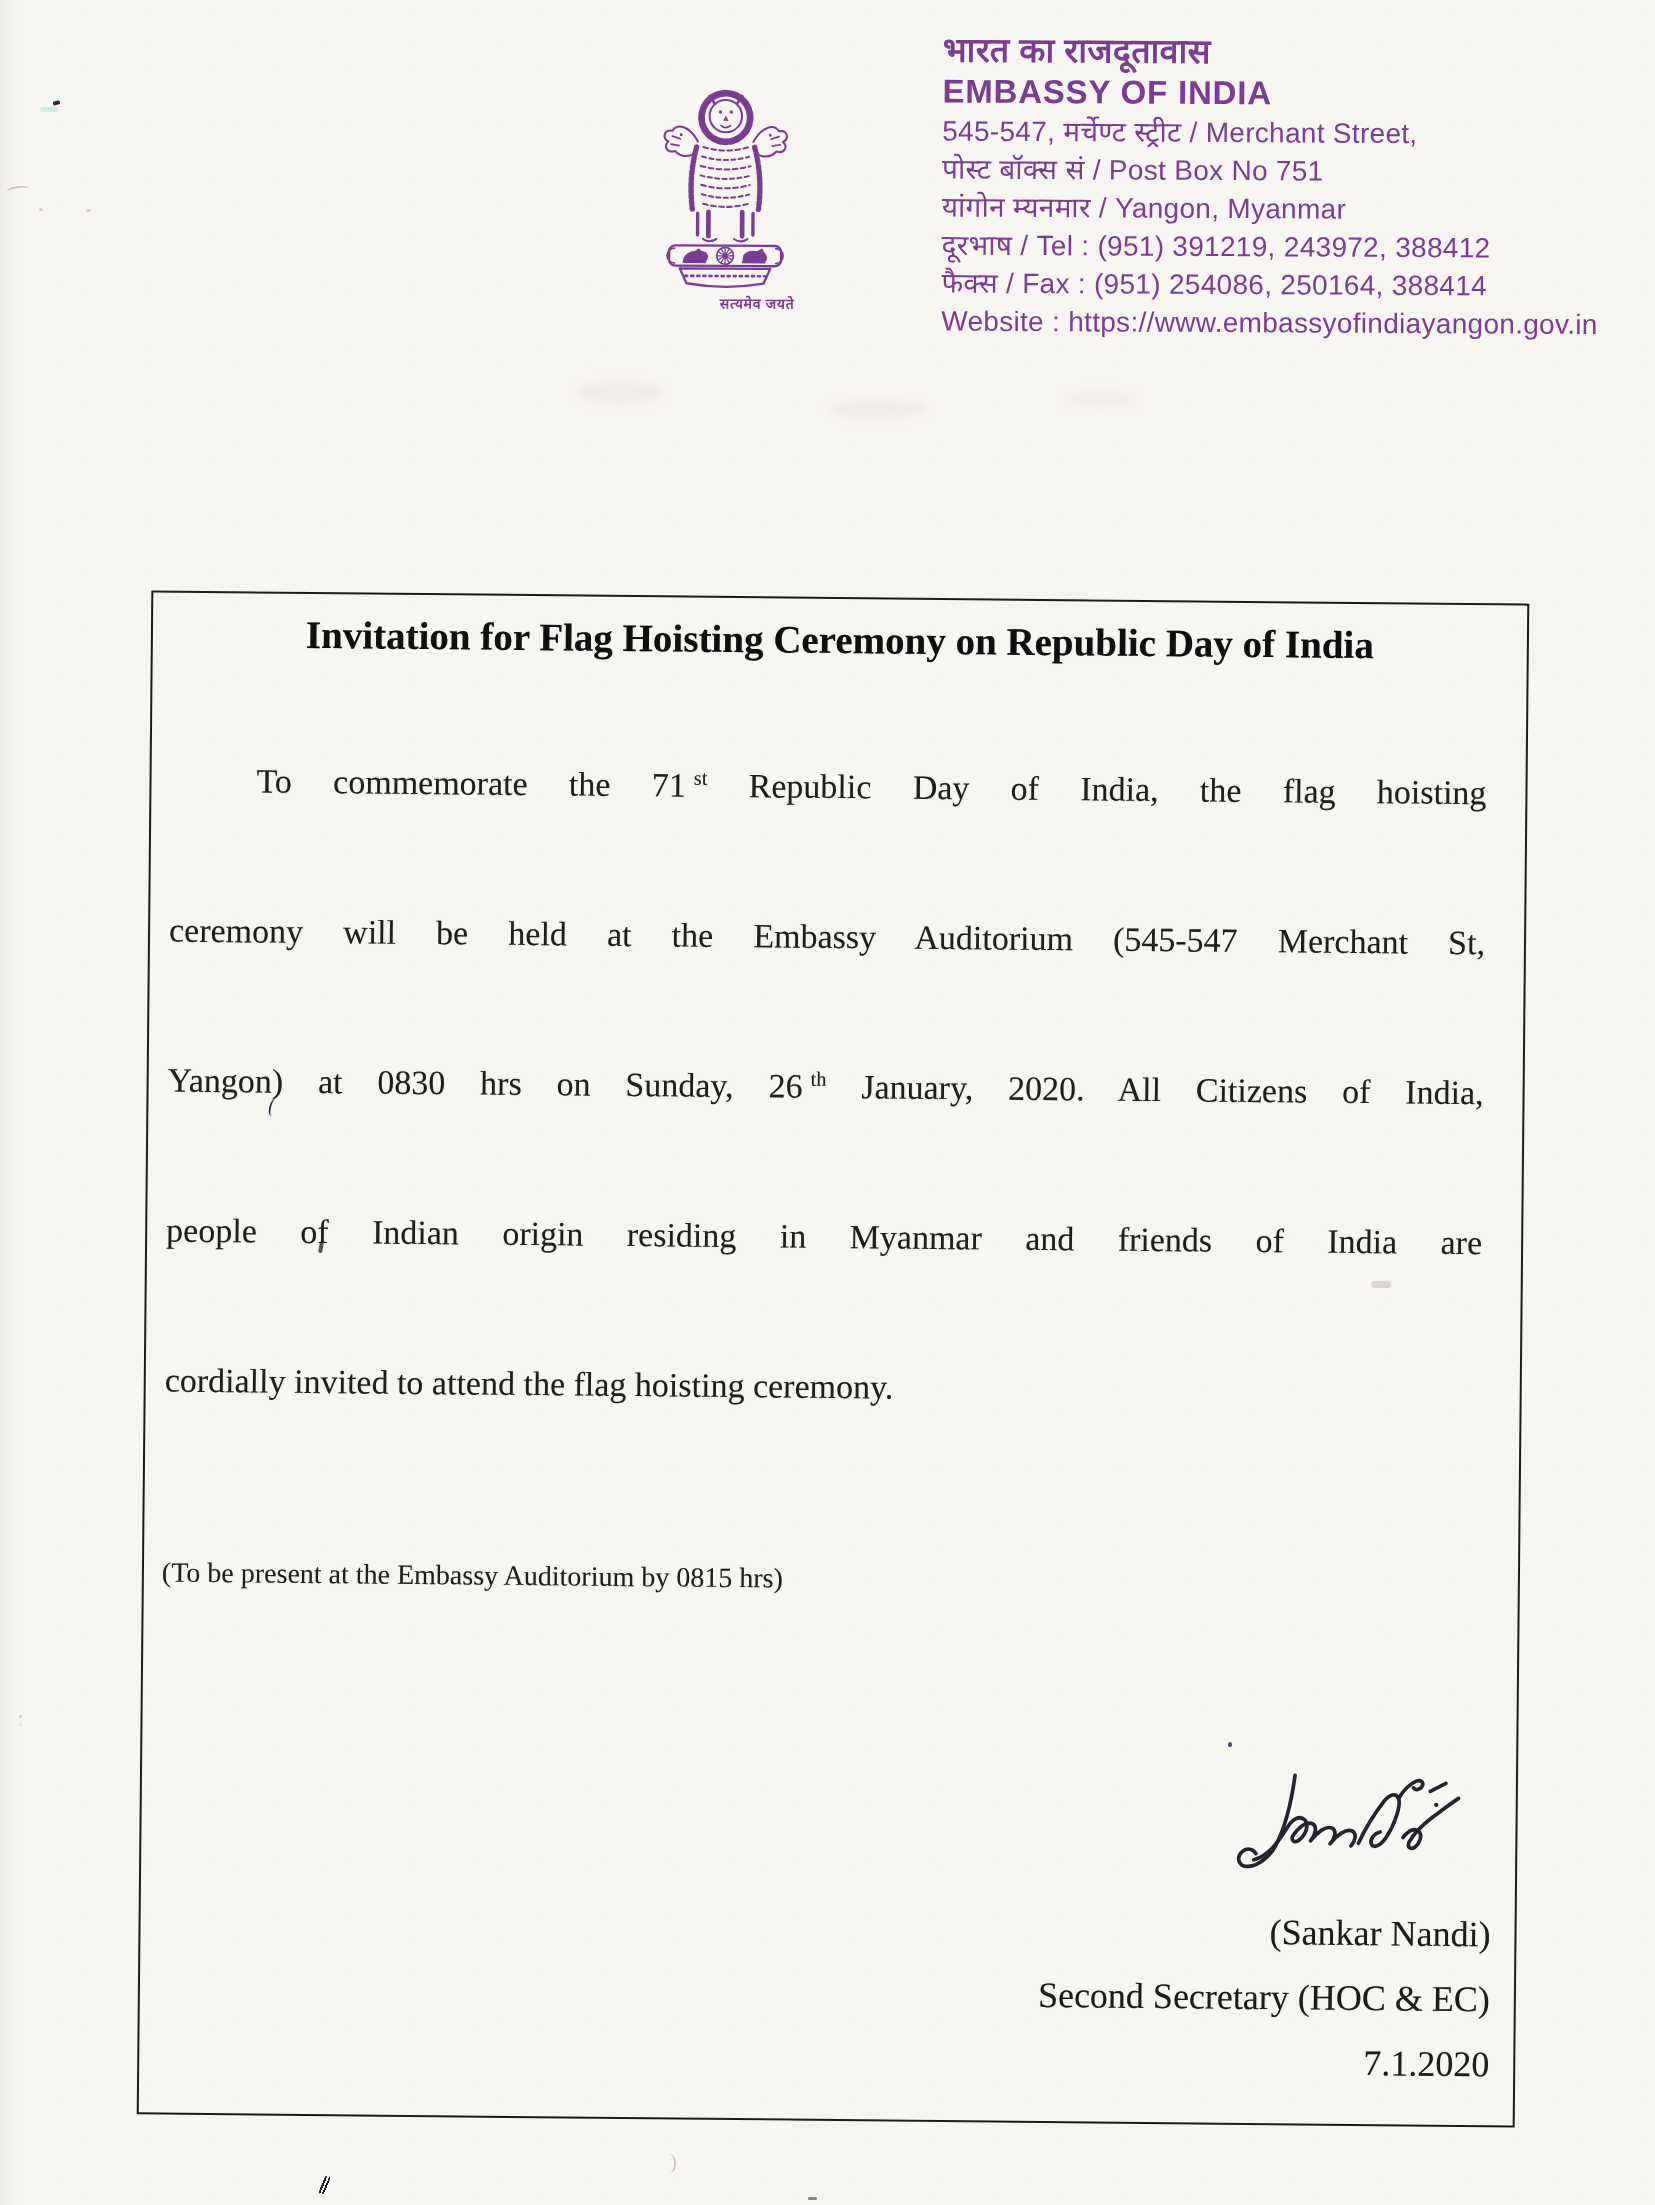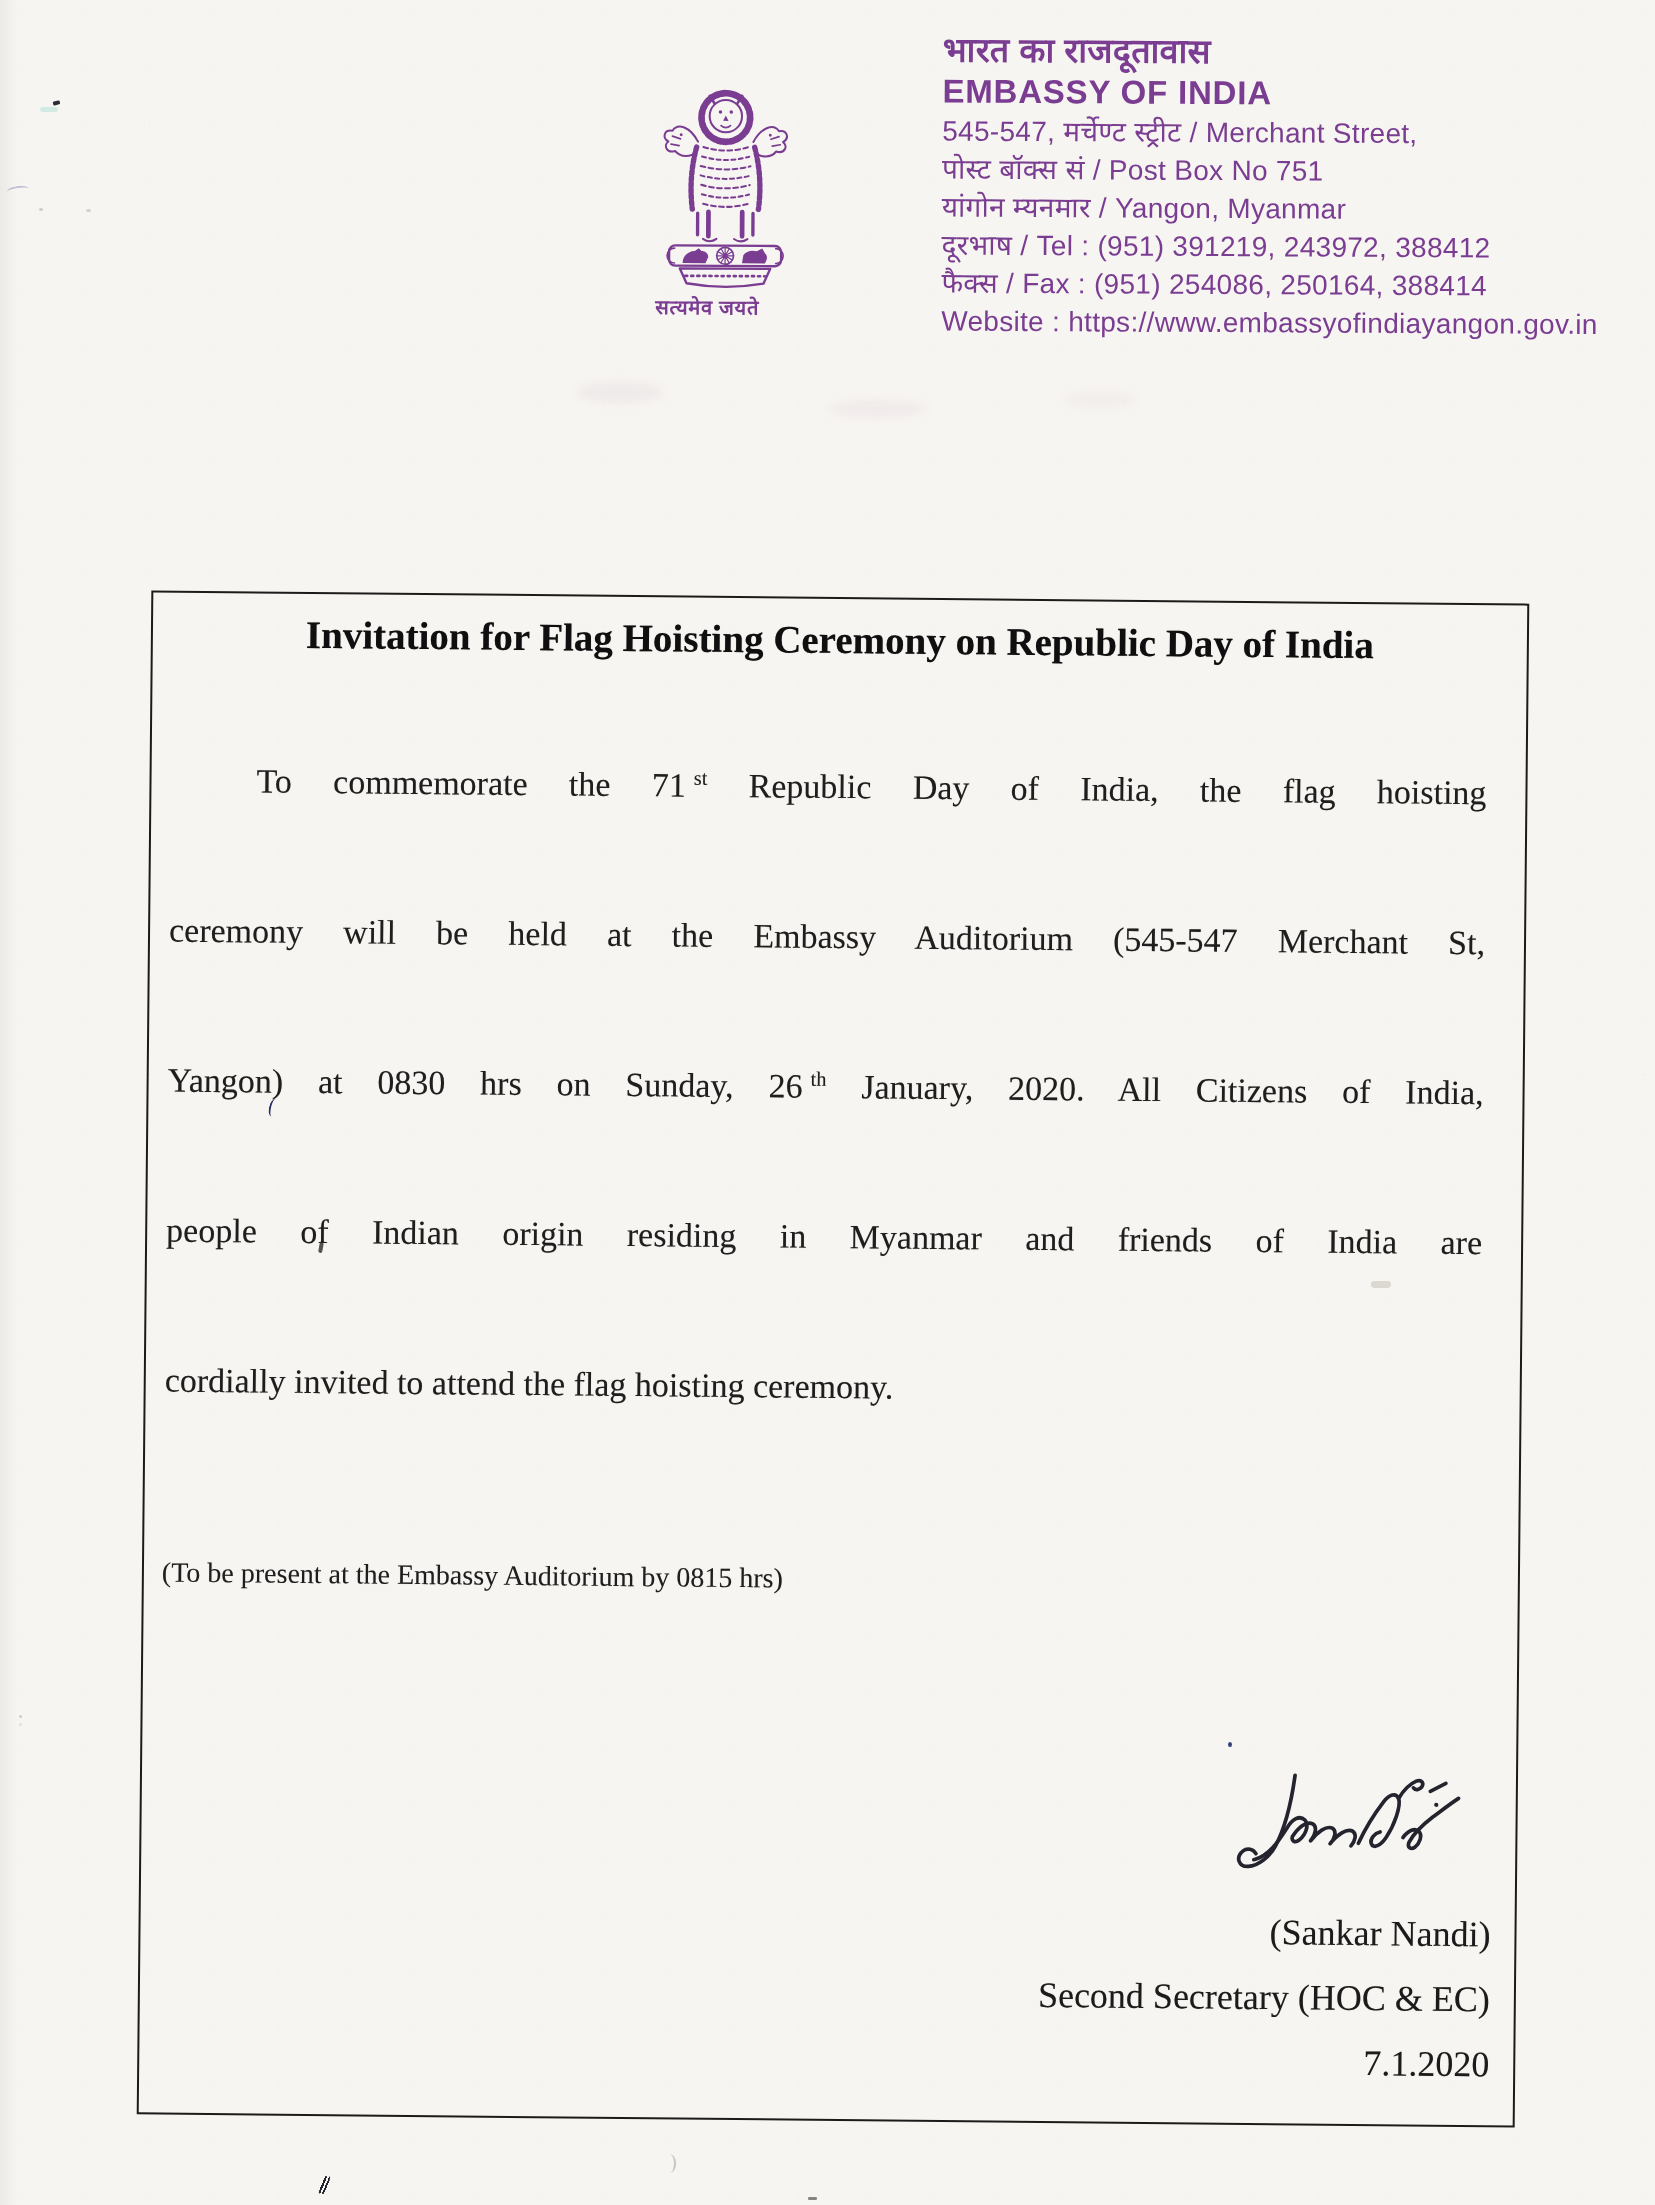--- a/index.html
+++ b/index.html
@@ -14,21 +14,21 @@
       radial-gradient(circle at 30% 20%, rgba(120,110,100,.055) 0 0.8px, transparent 0.9px),
       radial-gradient(circle at 70% 60%, rgba(120,110,100,.045) 0 0.7px, transparent 0.7px),
       linear-gradient(90deg, #eceae6 0, rgba(247,245,241,0) 17.5px);
     background-size:65px 56px,88px 79px,100% 100%;
   }
 
   
   .letterhead{position:absolute;left:0;top:0;width:1656px;height:364px;transform:rotate(.3deg);transform-origin:50% 50%;}
   .emblem-wrap{position:absolute;left:656px;top:80px;width:139px;}
   .emblem-svg{width:139px;height:211px;display:block;}
-  .motto{margin-top:2.7px;text-align:left;font-family:"Liberation Sans",sans-serif;font-size:20px;font-weight:bold;letter-spacing:0.7px;}
+  .motto{margin-top:2.7px;text-align:right;font-family:"Liberation Sans",sans-serif;font-size:14px;font-weight:bold;letter-spacing:0.7px;}
   .head-text{position:absolute;left:942px;top:28px;font-family:"Liberation Sans",sans-serif;}
   .hl{font-size:28px;line-height:38px;letter-spacing:0.3px;white-space:nowrap;}
   .hl.hindi-org{font-size:34px;line-height:42px;font-weight:bold;}
   .hl.en-org{font-size:33px;line-height:42px;font-weight:bold;letter-spacing:0.8px;}
 
   
   .letter-box{
     position:absolute;left:144px;top:597px;width:1374px;height:1520px;
     border:2px solid #1b1b1b;transform:rotate(.55deg);transform-origin:50% 50%;
     color:#1f1f1f;

